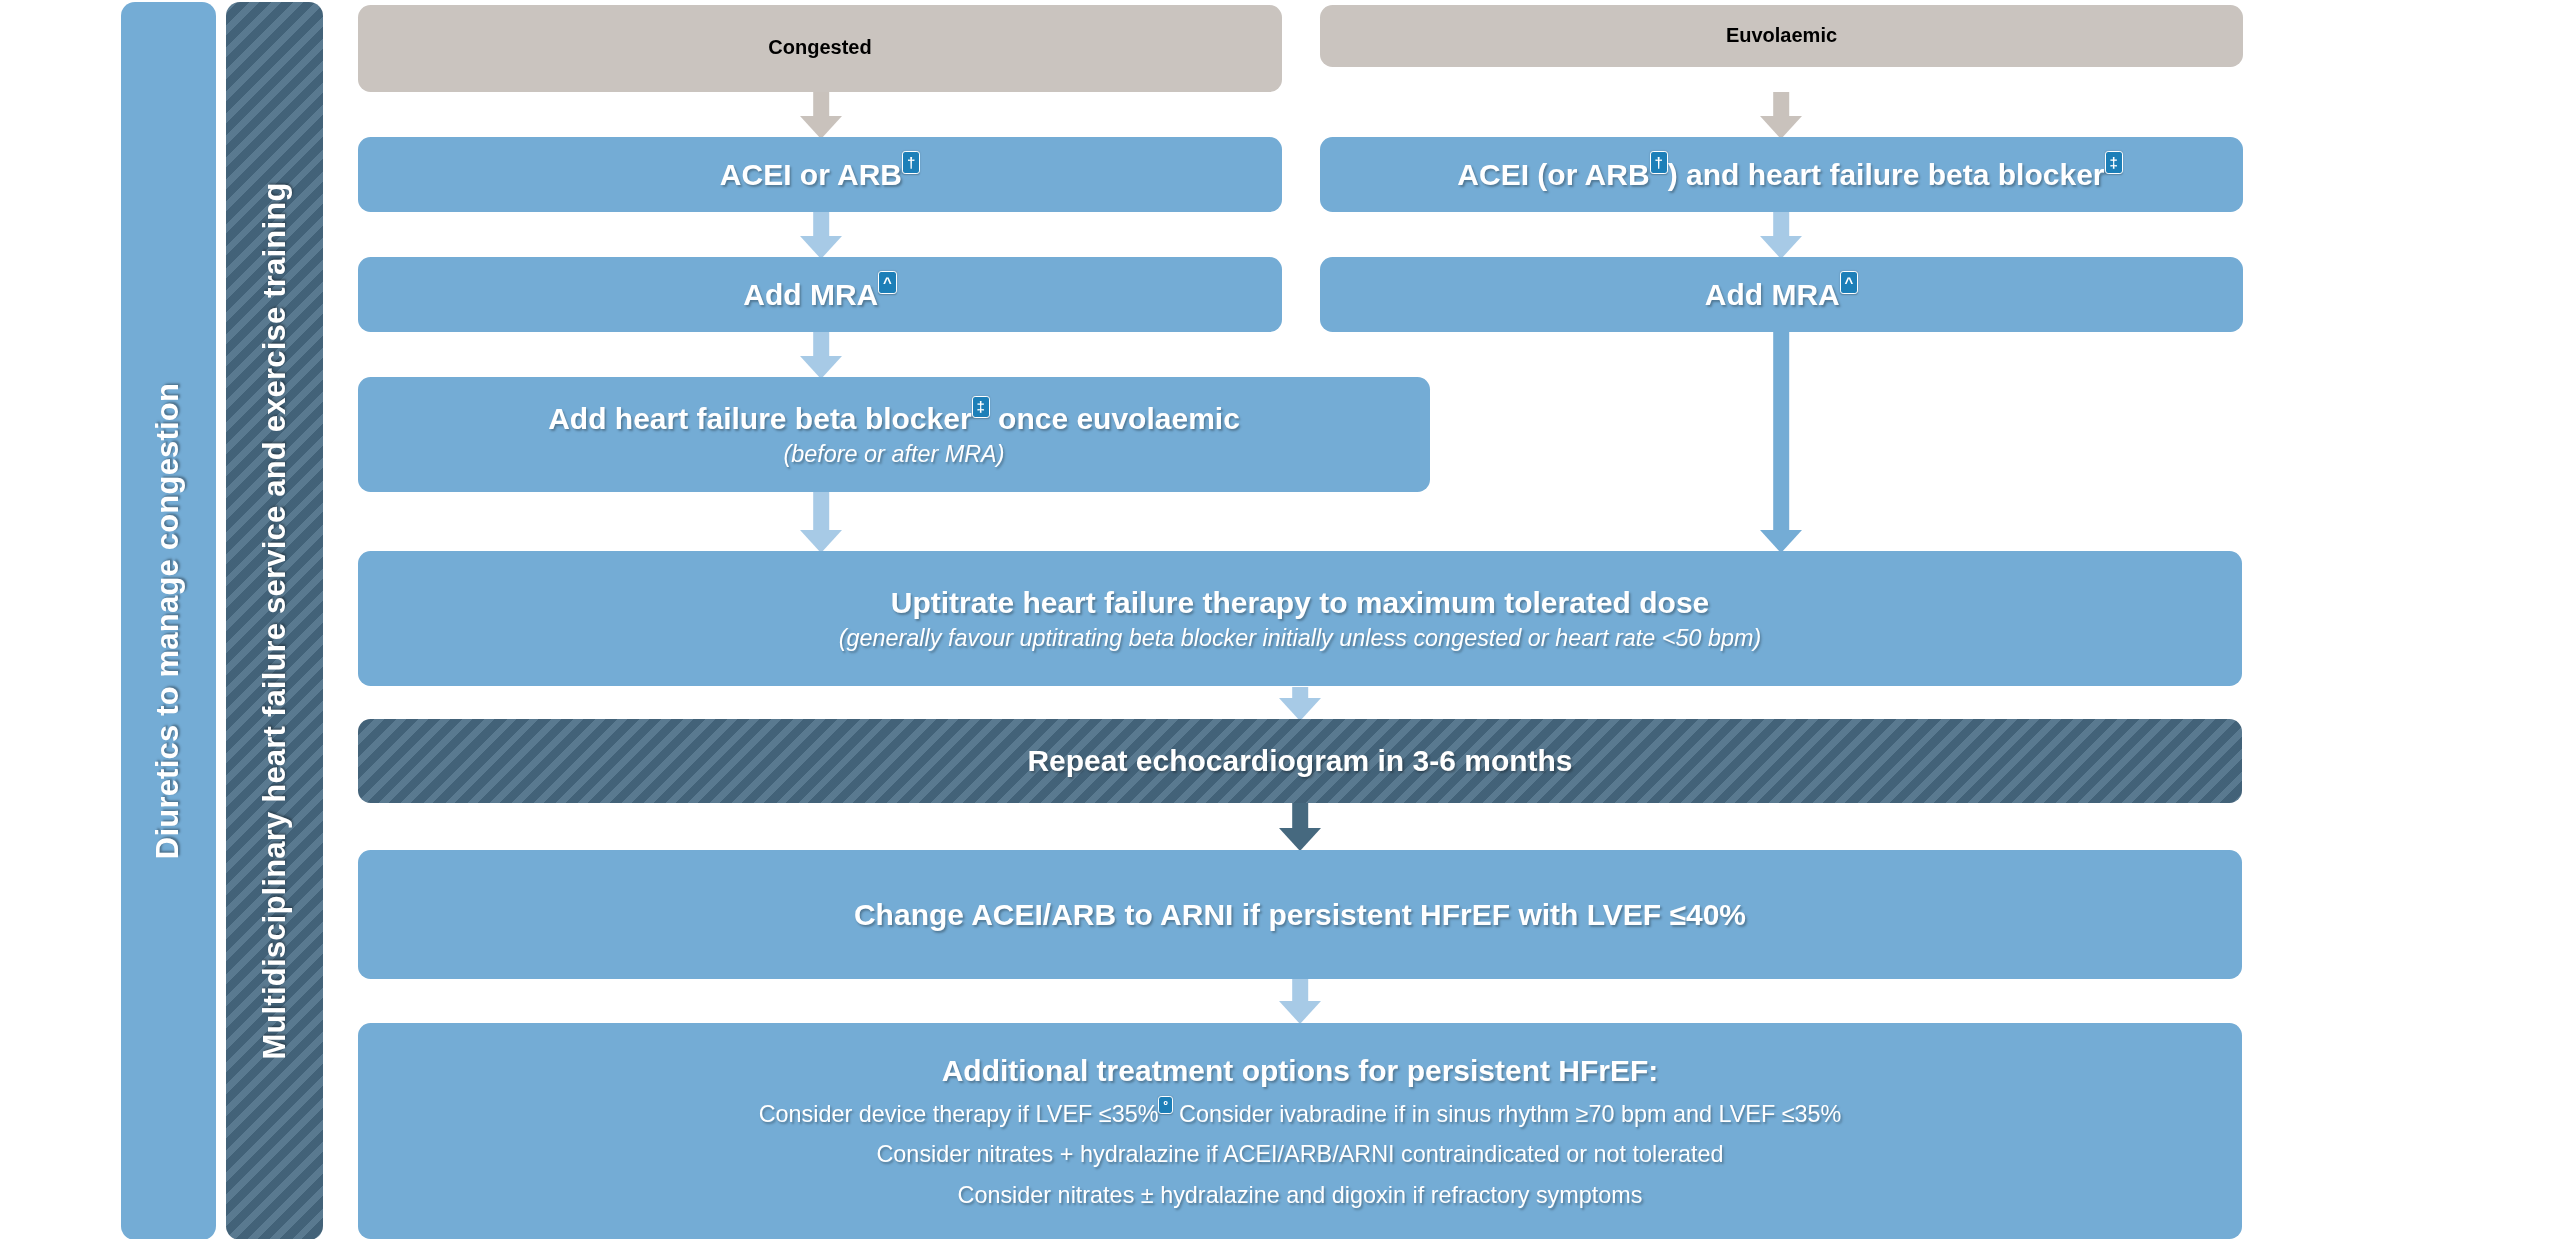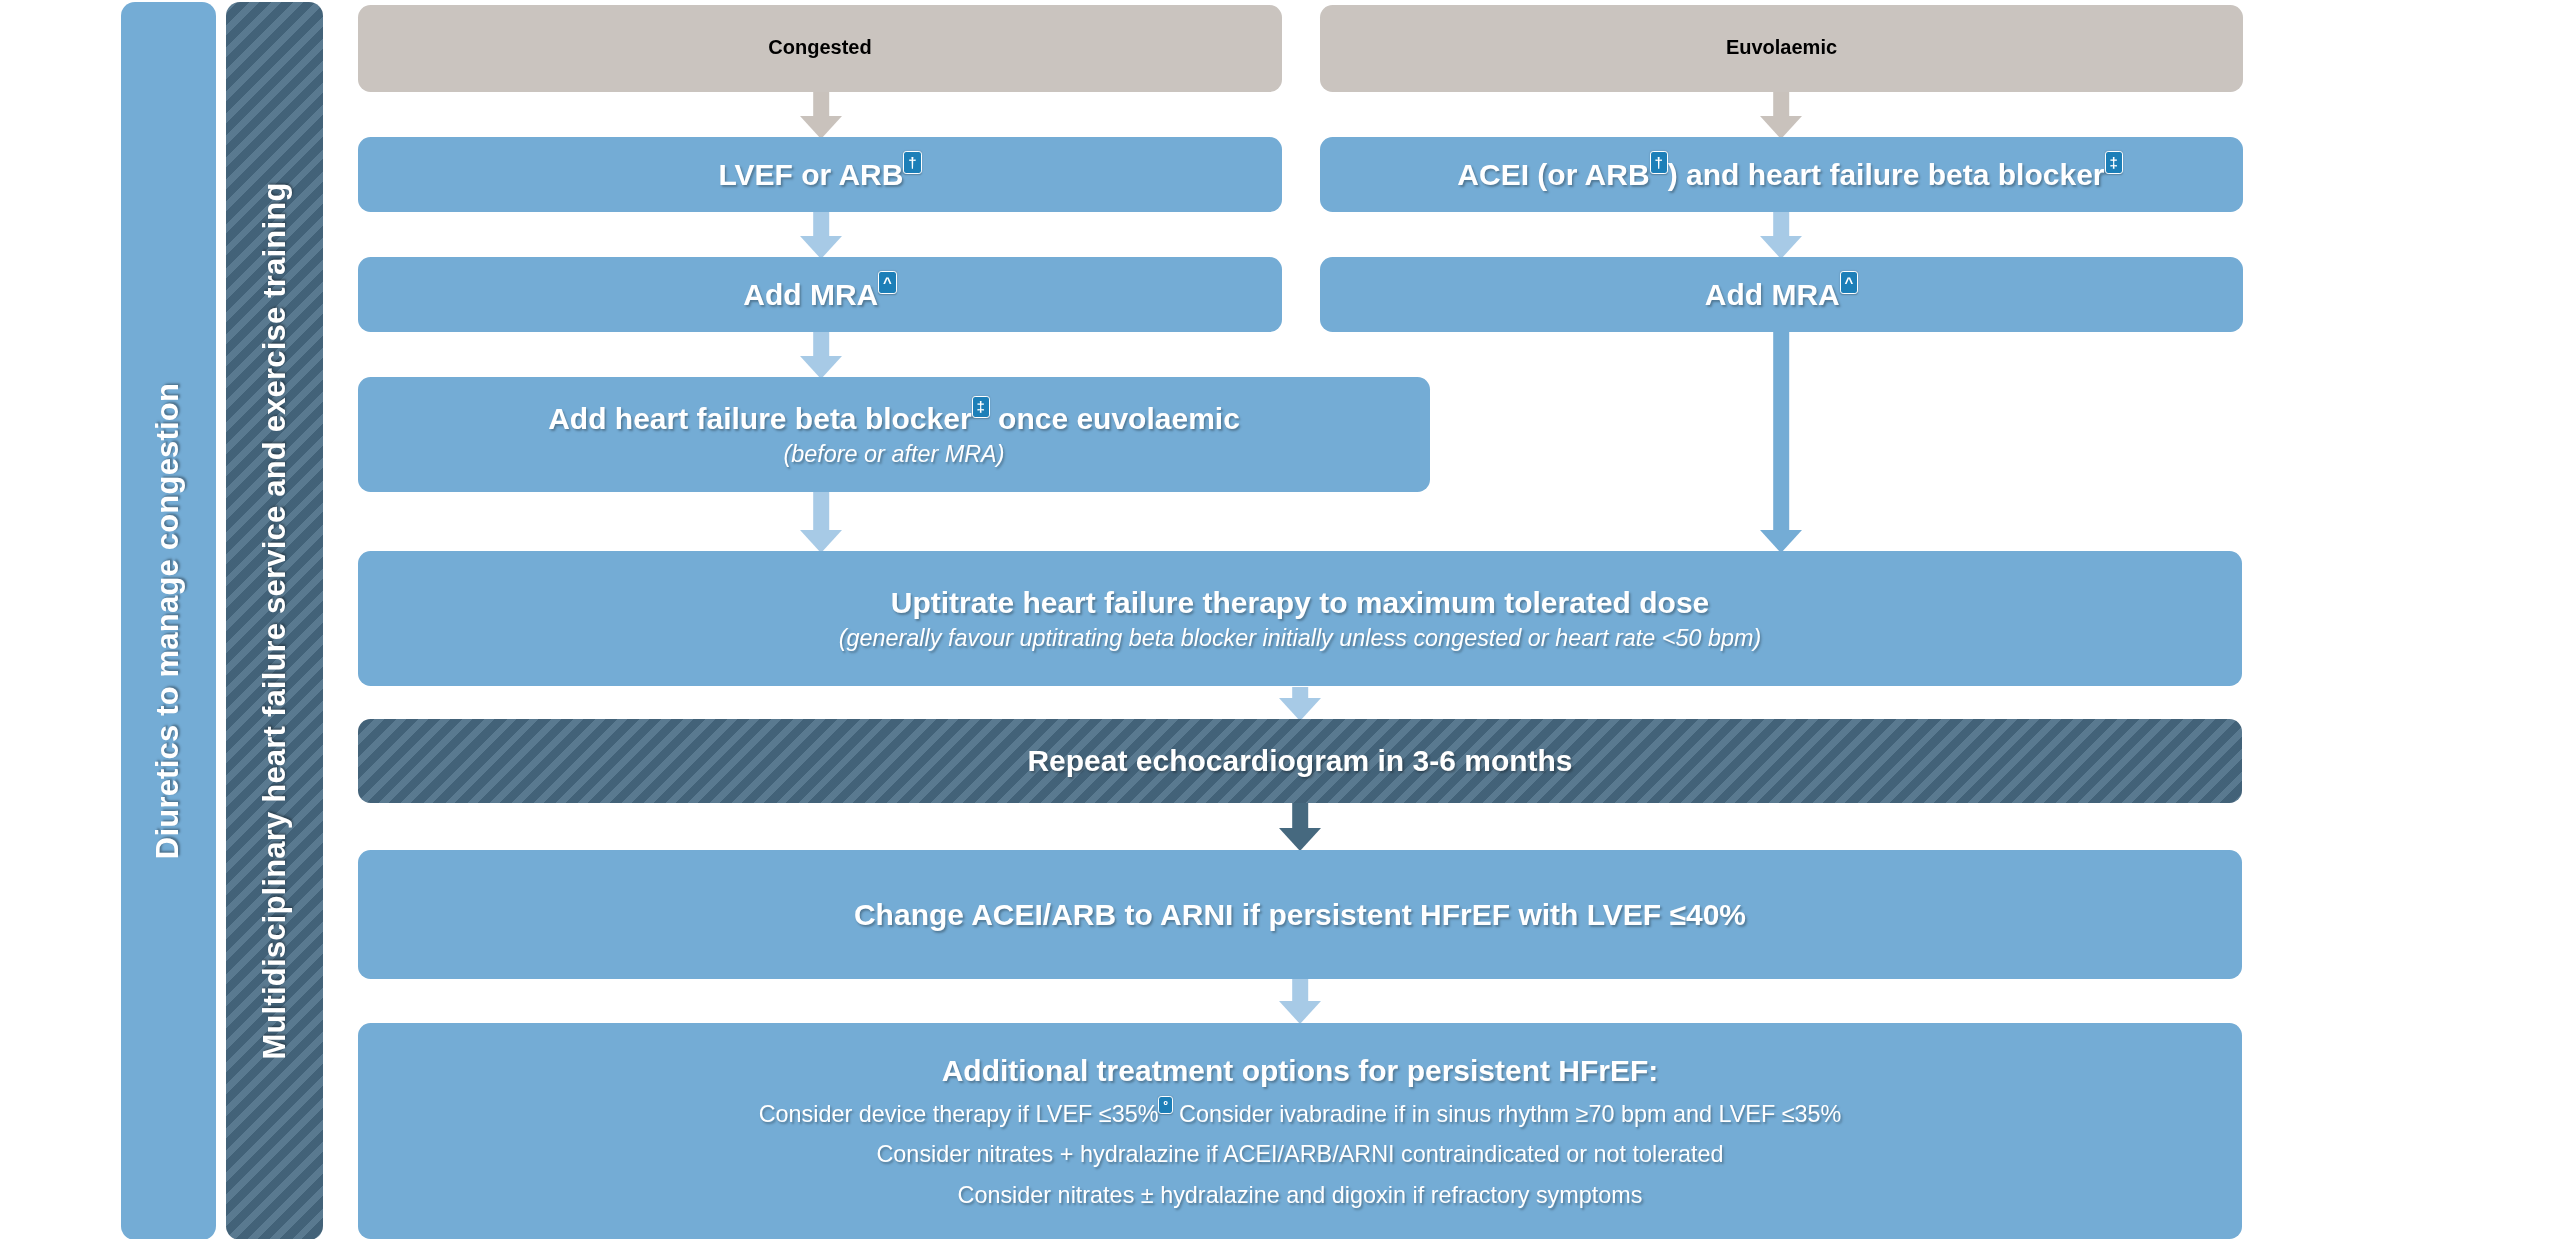--- a/index.html
+++ b/index.html
@@ -153,21 +153,21 @@
   <div class="ttl">Congested</div>
 </div>
 
 <div class="arrow tan" style="left:799px; top:92px; width:44px; height:47px;">
   <div class="shaft" style="top:0; width:15.6px; height:26.5px;"></div>
   <div class="head"></div>
 </div>
 
 <div class="box blue" style="left:358px; top:137px; width:924px; height:75px;">
   <div class="ttl">
-    <span>LVEF or ARB</span><span class="ref">†</span>
+    <span>ACEI or ARB</span><span class="ref">†</span>
   </div>
 </div>
 
 <div class="arrow blue" style="left:799px; top:212px; width:44px; height:47px;">
   <div class="shaft" style="top:0; width:15.6px; height:26.5px;"></div>
   <div class="head"></div>
 </div>
 
 <div class="box blue" style="left:358px; top:257px; width:924px; height:75px;">
   <div class="ttl">
@@ -185,21 +185,21 @@
     <span>Add heart failure beta blocker</span><span class="ref">‡</span><span> once euvolaemic</span>
   </div>
   <div class="sub">(before or after MRA)</div>
 </div>
 
 <div class="arrow blue" style="left:799px; top:492px; width:44px; height:61px;">
   <div class="shaft" style="top:0; width:15.6px; height:40px;"></div>
   <div class="head"></div>
 </div>
 
-<div class="box tan" style="left:1320px; top:4.7px; width:923px; height:87px;">
+<div class="box tan" style="left:1320px; top:4.7px; width:923px; height:62px;">
   <div class="ttl">Euvolaemic</div>
 </div>
 
 <div class="arrow tan" style="left:1759px; top:92px; width:44px; height:47px;">
   <div class="shaft" style="top:0; width:15.6px; height:26.5px;"></div>
   <div class="head"></div>
 </div>
 
 <div class="box blue" style="left:1320px; top:137px; width:923px; height:75px;padding-left:31px;">
   <div class="ttl">

